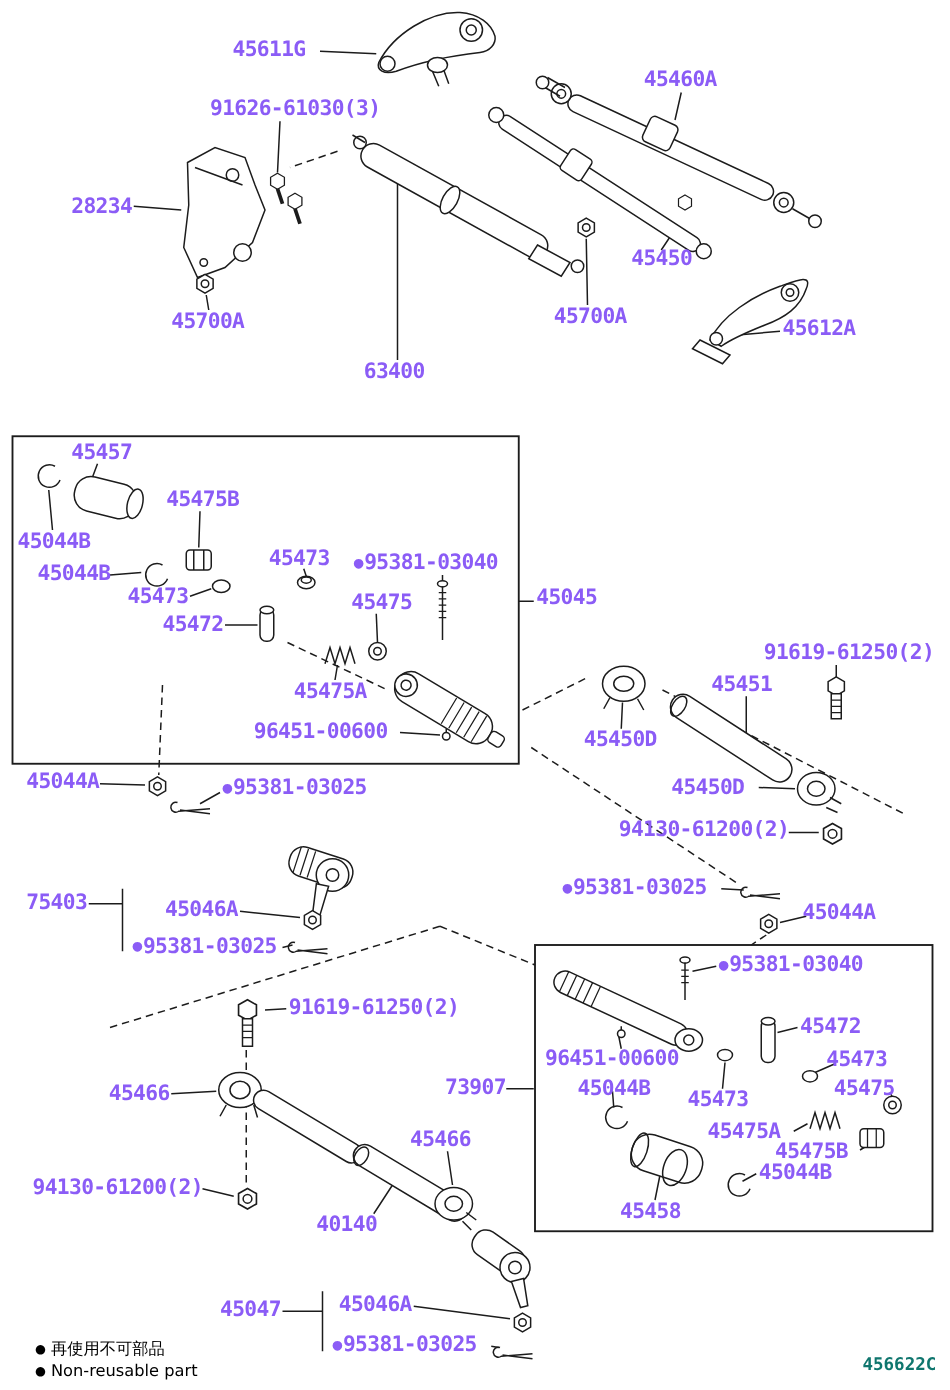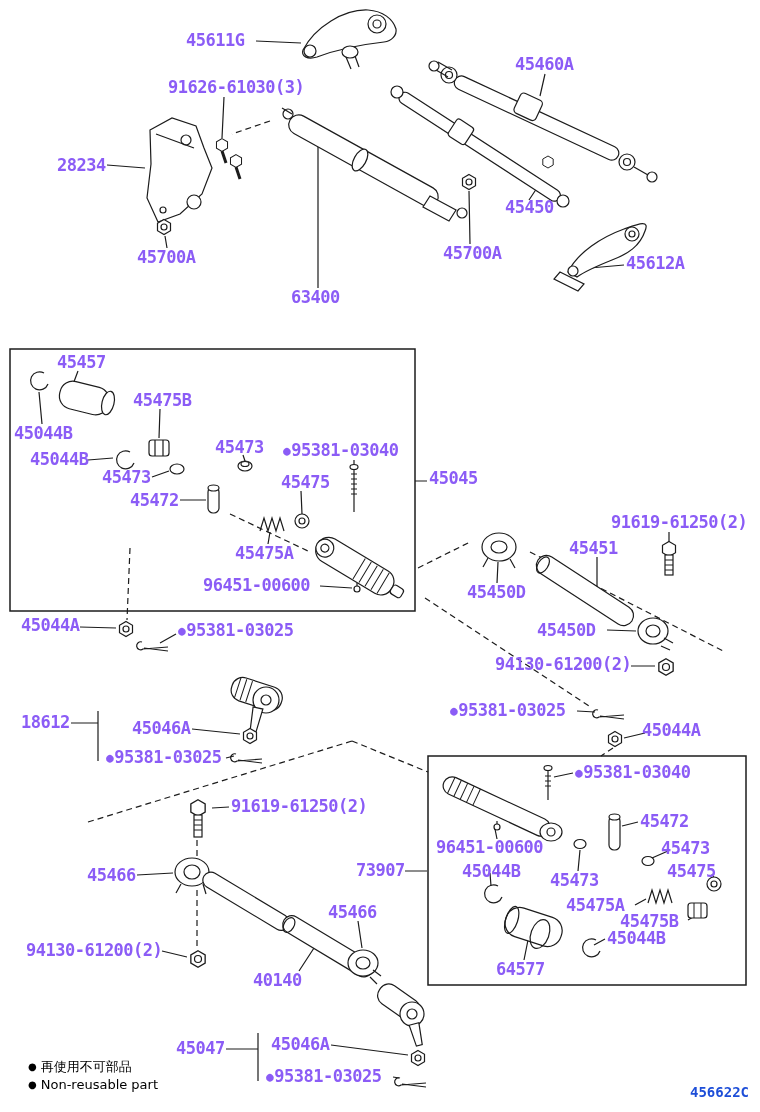--- a/index.html
+++ b/index.html
@@ -2,23 +2,23 @@
 <html><head>
 <meta charset="utf-8">
 <style>
   html,body{margin:0;padding:0;background:#fff;}
   #canvas{position:relative;width:760px;height:1112px;background:#fff;overflow:hidden;
           font-family:"DejaVu Sans Mono",monospace;}
   svg{position:absolute;left:0;top:0;}
   .lbl{position:absolute;font:700 17px "DejaVu Sans Mono",monospace;color:#8b5cf6;
        line-height:1.05;white-space:nowrap;letter-spacing:-0.5px;}
   .lbl .blt{font-size:13px;vertical-align:1px;margin-right:1px;}
-  .legend{position:absolute;font:400 13px "DejaVu Sans",sans-serif;color:#000;line-height:1.4;}
+  .legend{position:absolute;font:400 13px "DejaVu Sans",sans-serif;color:#000;line-height:1.4;margin-top:13px;}
   .legend .blt{font-size:10px;vertical-align:1px;margin-right:4px;}
-  .code{position:absolute;font:700 14px "DejaVu Sans Mono",monospace;color:#1d4ed8;}
+  .code{position:absolute;font:700 14px "DejaVu Sans Mono",monospace;color:#0f766e;}
 </style>
 </head>
 <body>
 
 <div id="canvas">
 
 <svg width="760" height="1112" viewBox="0 0 760 1112" stroke="#1c1c1c" stroke-width="1.2" fill="none">
   <defs>
     <g id="hex">
           <path d="M0,-7.5 L6.5,-3.75 L6.5,3.75 L0,7.5 L-6.5,3.75 L-6.5,-3.75 Z"></path>
@@ -277,34 +277,34 @@
 <div class="lbl" style="left:203px;top:577px">96451-00600</div>
 <div class="lbl" style="left:611px;top:514px">91619-61250(2)</div>
 <div class="lbl" style="left:569px;top:540px">45451</div>
 <div class="lbl" style="left:467px;top:584px">45450D</div>
 <div class="lbl" style="left:537px;top:622px">45450D</div>
 <div class="lbl" style="left:495px;top:656px">94130-61200(2)</div>
 <div class="lbl" style="left:21px;top:617px">45044A</div>
 <div class="lbl" style="left:178px;top:622px"><span class="blt">●</span><span>95381-03025</span></div>
 <div class="lbl" style="left:450px;top:702px"><span class="blt">●</span><span>95381-03025</span></div>
 <div class="lbl" style="left:642px;top:722px">45044A</div>
-<div class="lbl" style="left:21px;top:714px">18612</div>
+<div class="lbl" style="left:21px;top:714px">75403</div>
 <div class="lbl" style="left:132px;top:720px">45046A</div>
 <div class="lbl" style="left:106px;top:749px"><span class="blt">●</span><span>95381-03025</span></div>
 <div class="lbl" style="left:575px;top:764px"><span class="blt">●</span><span>95381-03040</span></div>
 <div class="lbl" style="left:640px;top:813px">45472</div>
 <div class="lbl" style="left:436px;top:839px">96451-00600</div>
 <div class="lbl" style="left:661px;top:840px">45473</div>
 <div class="lbl" style="left:462px;top:863px">45044B</div>
 <div class="lbl" style="left:667px;top:863px">45475</div>
 <div class="lbl" style="left:550px;top:872px">45473</div>
 <div class="lbl" style="left:566px;top:897px">45475A</div>
 <div class="lbl" style="left:620px;top:913px">45475B</div>
 <div class="lbl" style="left:607px;top:930px">45044B</div>
-<div class="lbl" style="left:496px;top:961px">64577</div>
+<div class="lbl" style="left:496px;top:961px">45458</div>
 <div class="lbl" style="left:356px;top:862px">73907</div>
 <div class="lbl" style="left:231px;top:798px">91619-61250(2)</div>
 <div class="lbl" style="left:87px;top:867px">45466</div>
 <div class="lbl" style="left:26px;top:942px">94130-61200(2)</div>
 <div class="lbl" style="left:328px;top:904px">45466</div>
 <div class="lbl" style="left:253px;top:972px">40140</div>
 <div class="lbl" style="left:176px;top:1040px">45047</div>
 <div class="lbl" style="left:271px;top:1036px">45046A</div>
 <div class="lbl" style="left:266px;top:1068px"><span class="blt">●</span><span>95381-03025</span></div>
 

